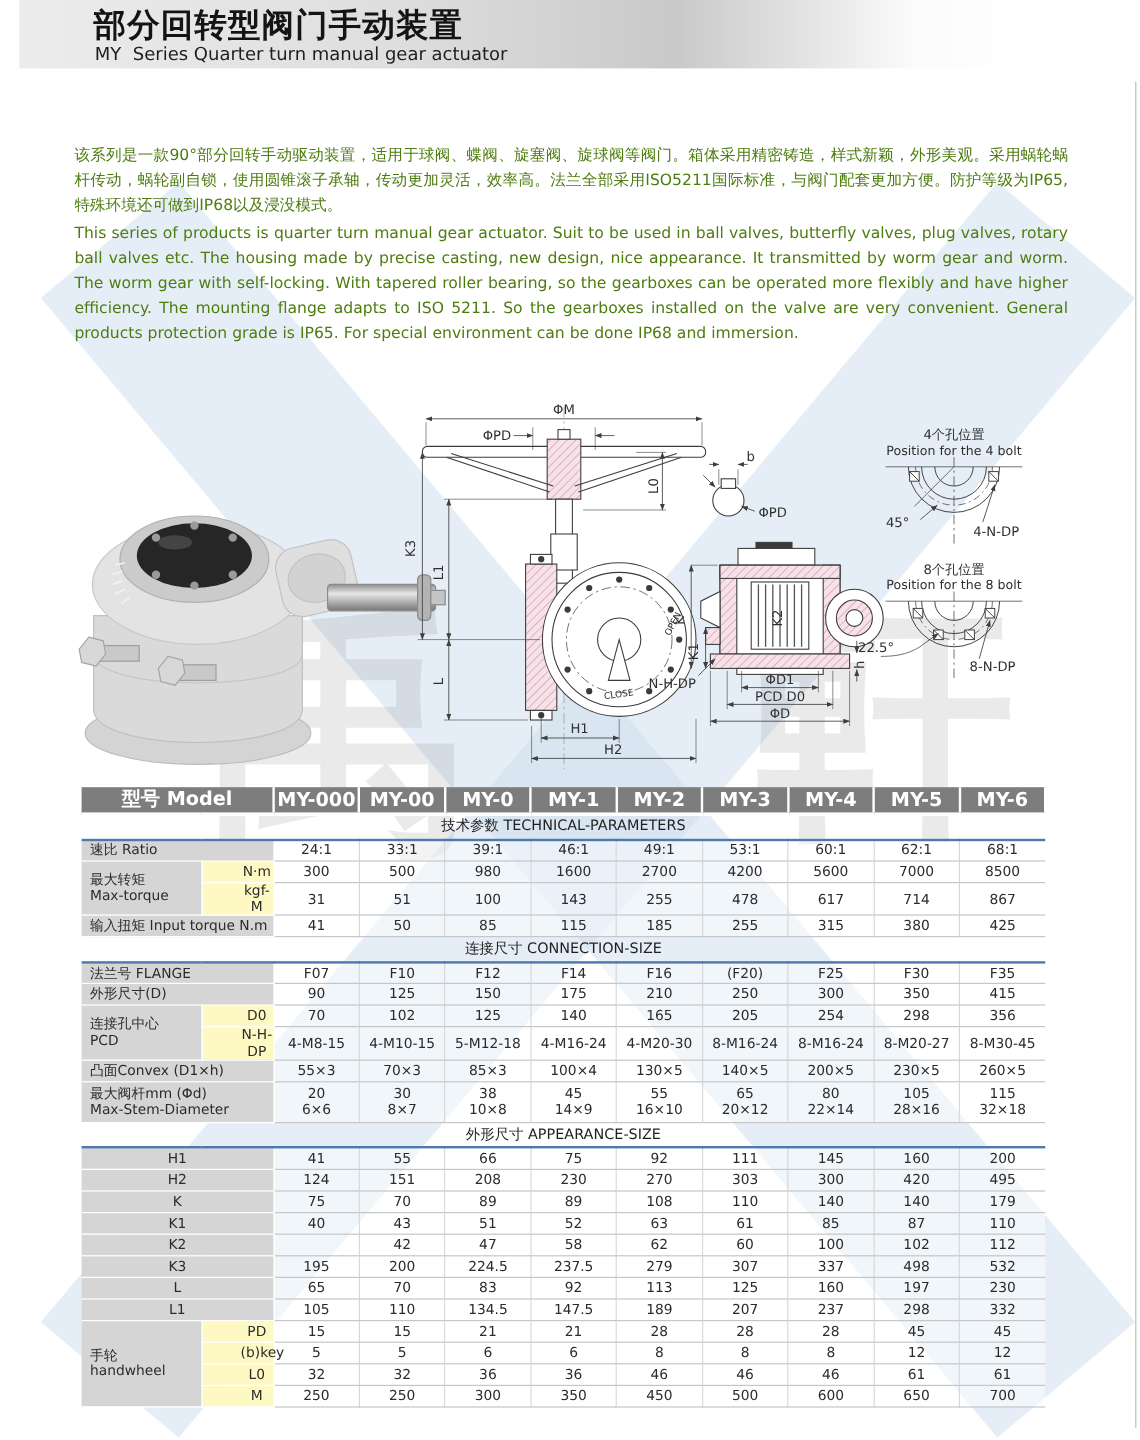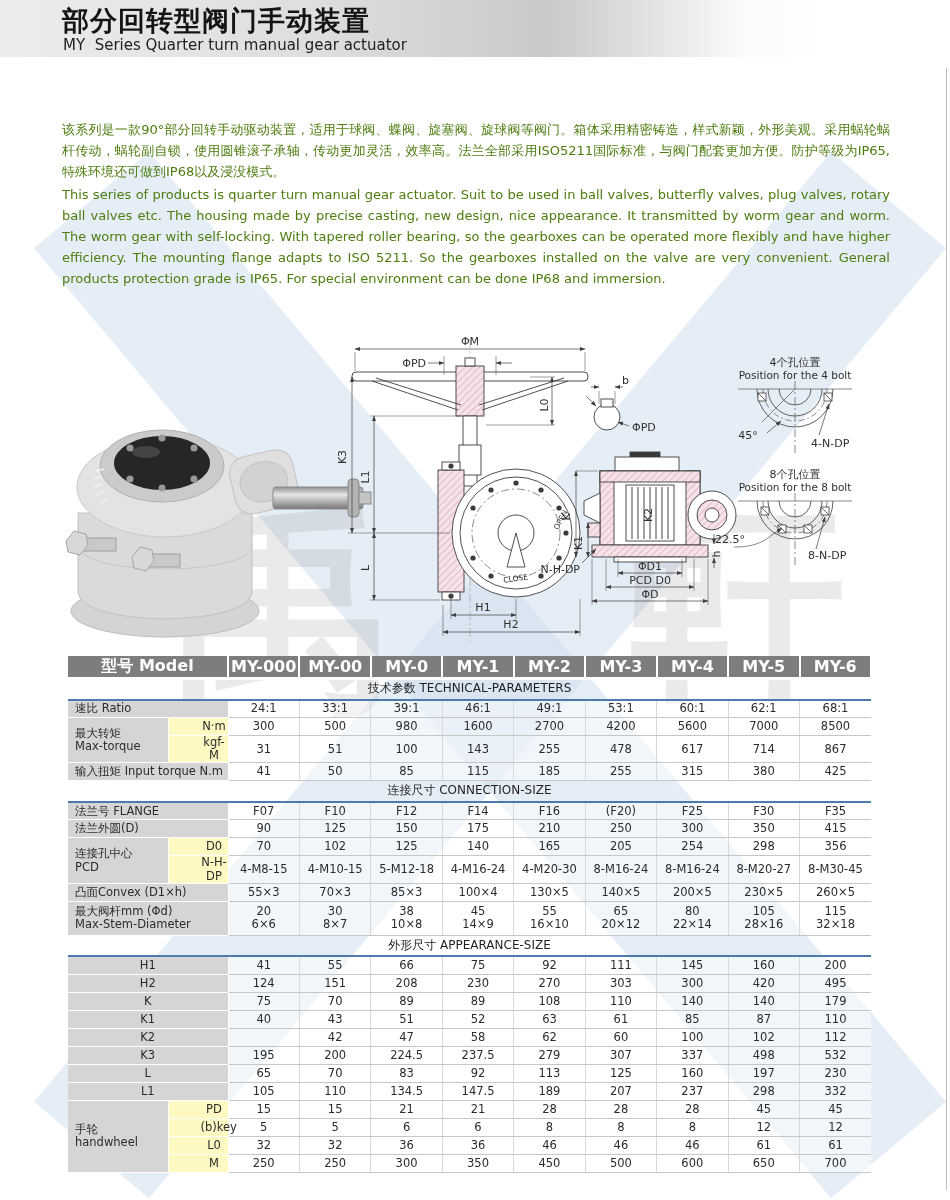--- a/index.html
+++ b/index.html
@@ -1,21 +1,21 @@
 <!DOCTYPE html>
 <html><head>
 <meta charset="utf-8">
 <style>
   * { margin:0; padding:0; box-sizing:border-box; }
   html,body { background:#fff; }
   body { font-family:"DejaVu Sans","Liberation Sans",sans-serif; }
   .page { position:relative; width:950px; height:1200px; background:#fff; overflow:hidden; }
 
   
-  .top-band { position:absolute; left:0; top:0; width:830px; height:57px;
+  .top-band { position:absolute; left:16px; top:0; width:830px; height:57px;
     background:linear-gradient(90deg,#ececec 0%,#dedede 38%,#c9c9c9 66%,#fbfbfb 90%,#fff 100%); }
   .title { position:absolute; left:62px; top:3px; font-size:27px; font-weight:bold; color:#141414; letter-spacing:1px; }
   .subtitle { position:absolute; left:63px; top:36px; font-size:15px; color:#1e1e1e; white-space:pre; }
 
   
   .wm { position:absolute; inset:0; z-index:0; }
   .band { position:absolute; left:-130px; top:600px; width:1240px; height:150px; background:#cfe0ef; opacity:.55; }
   .b1 { transform:rotate(-50deg); }
   .b2 { transform:rotate(50deg); }
   .wm-char { position:absolute; font-size:215px; font-weight:bold; color:#777; opacity:.15; line-height:1; }
@@ -421,21 +421,21 @@
           <td class="val">F10</td>
           <td class="val">F12</td>
           <td class="val">F14</td>
           <td class="val">F16</td>
           <td class="val">(F20)</td>
           <td class="val">F25</td>
           <td class="val">F30</td>
           <td class="val">F35</td>
         </tr>
         <tr>
-          <td class="lbl" colspan="2">法兰外圆(D)</td>
+          <td class="lbl" colspan="2">外形尺寸(D)</td>
           <td class="val">90</td>
           <td class="val">125</td>
           <td class="val">150</td>
           <td class="val">175</td>
           <td class="val">210</td>
           <td class="val">250</td>
           <td class="val">300</td>
           <td class="val">350</td>
           <td class="val">415</td>
         </tr>

